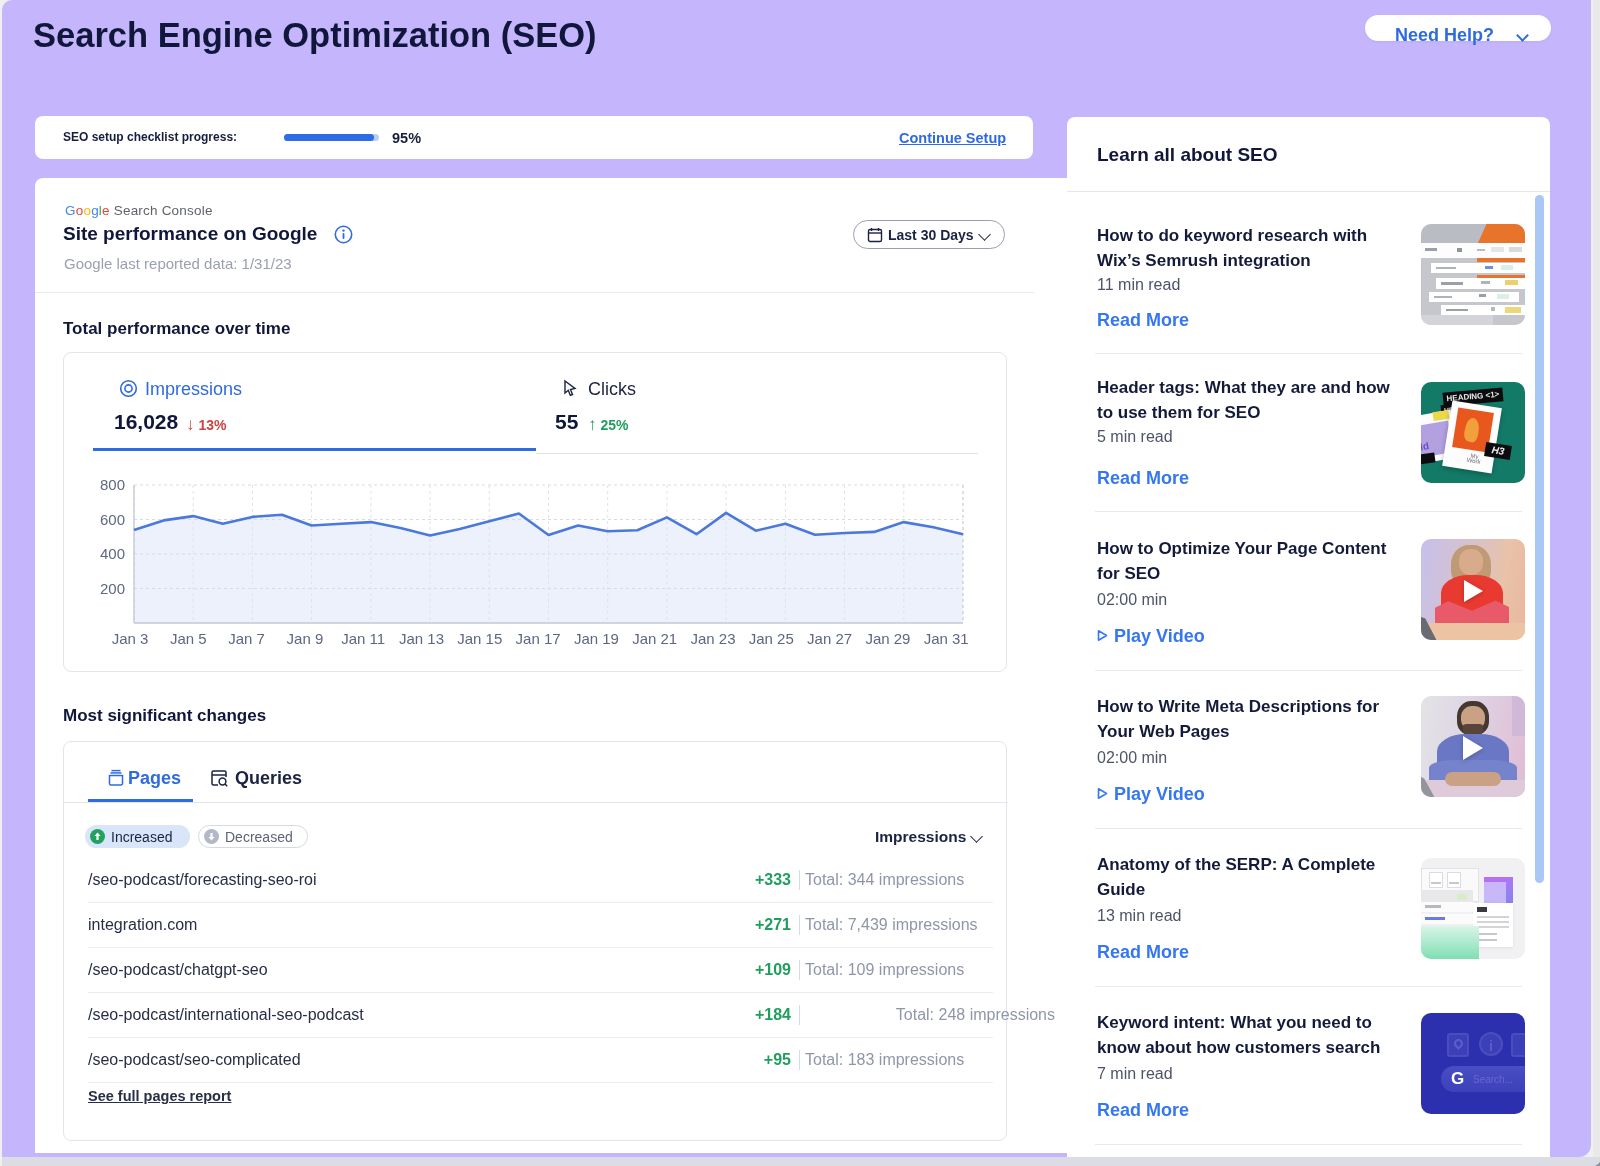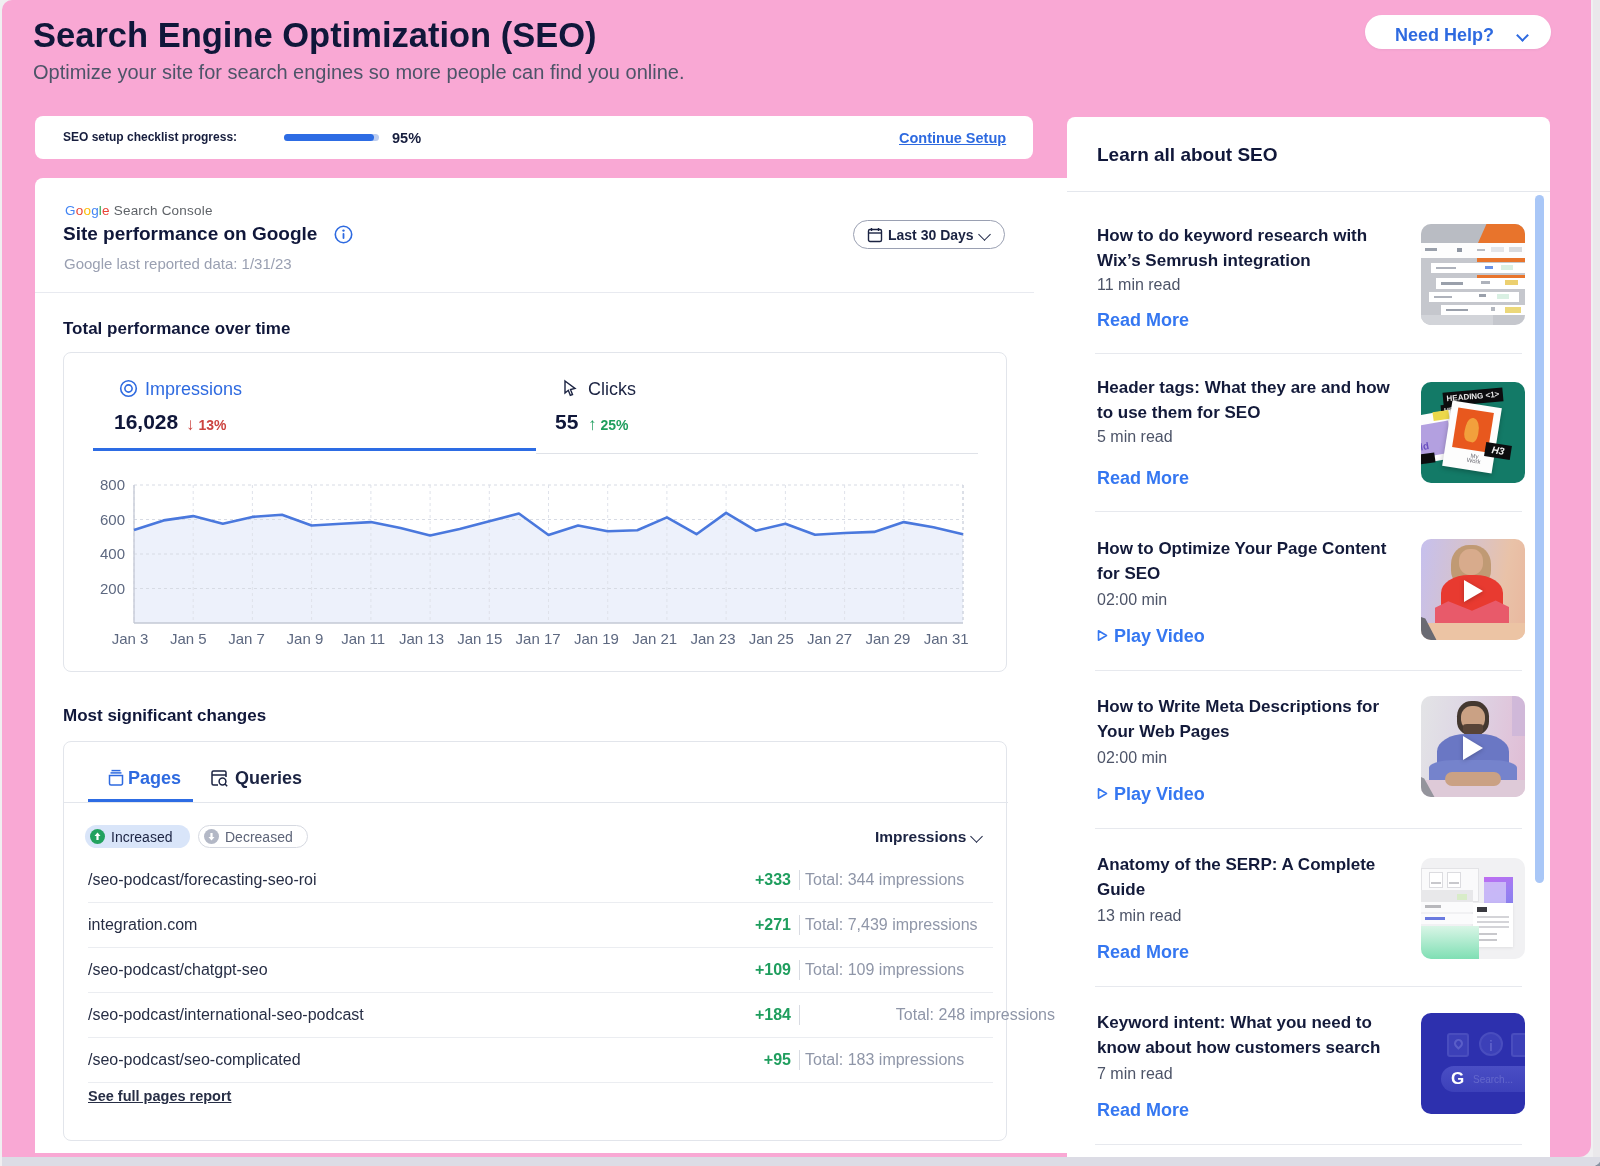--- a/index.html
+++ b/index.html
@@ -1,22 +1,22 @@
 <!DOCTYPE html>
 <html><head>
 <meta charset="utf-8">
 <style>
 * { margin:0; padding:0; box-sizing:border-box; }
 html,body { width:1600px; height:1166px; overflow:hidden; }
 body { font-family:"Liberation Sans", sans-serif; background:#f0eff1; position:relative; }
-.app { position:absolute; left:2px; top:0; width:1589px; height:1157px; background:#f9a8d4; border-radius:10px 0 12px 0; }
+.app { position:absolute; left:2px; top:0; width:1589px; height:1157px; background:#c4b5fd; border-radius:10px 0 12px 0; }
 .card { position:absolute; background:#fff; border-radius:8px; }
 .h1 { position:absolute; left:31px; top:16px; font-size:34.5px; font-weight:bold; color:#10173a; }
 .sub { position:absolute; left:31px; top:61px; font-size:20px; color:#4d5468; }
-.needhelp { position:absolute; left:1363px; top:15px; width:186px; height:34px; background:#fff; border-radius:22px; box-shadow:0 1px 3px rgba(20,30,70,0.05); }
+.needhelp { position:absolute; left:1363px; top:15px; width:186px; height:26px; background:#fff; border-radius:22px; box-shadow:0 1px 3px rgba(20,30,70,0.05); }
 .needhelp span { position:absolute; left:30px; top:10px; font-size:18px; font-weight:bold; color:#2e6ae0; }
 .chev { display:inline-block; width:9px; height:9px; border-right:2px solid #2e6ae0; border-bottom:2px solid #2e6ae0; transform:rotate(45deg); }
 
 .prog { left:33px; top:116px; width:998px; height:43px; }
 .prog .lbl { position:absolute; left:28px; top:14px; font-size:12px; font-weight:bold; color:#161d3d; }
 .prog .bar { position:absolute; left:249px; top:18px; width:95px; height:7px; border-radius:4px; background:#bccdf0; }
 .prog .bar i { position:absolute; left:0; top:0; width:90px; height:7px; border-radius:4px; background:#2d6ce4; }
 .prog .pct { position:absolute; left:357px; top:14px; font-size:14.5px; font-weight:bold; color:#161d3d; }
 .prog .cont { position:absolute; left:864px; white-space:nowrap; top:14px; font-size:14.5px; font-weight:bold; color:#2e6ae0; text-decoration:underline; }
 
@@ -58,21 +58,20 @@
 .item .thumb { position:absolute; left:354px; width:104px; height:101px; border-radius:10px; overflow:hidden; }
 .itemdiv { position:absolute; left:28px; width:427px; height:1px; background:#e7e9ee; }
 .scrollthumb { position:absolute; left:1533px; top:195px; width:9px; height:688px; background:#a9c7f7; border-radius:5px; }
 .rightstrip { position:absolute; left:1591px; top:0; width:9px; height:1157px; background:#eae8eb; }
 .bottomstrip { position:absolute; left:0; top:1157px; width:1600px; height:9px; background:#dcdce5; }
 </style>
 </head>
 <body>
 <div class="app">
   <div class="h1">Search Engine Optimization (SEO)</div>
-  <div class="sub">Optimize your site for search engines so more people can find you online.</div>
   <div class="needhelp">
       <span>Need Help?</span>
       <span class="chev" style="position:absolute;left:153px;top:16px;"></span>
     </div>
 
   <div class="card prog">
     <div class="lbl">SEO setup checklist progress:</div>
     <div class="bar">
         <i></i>
       </div>

